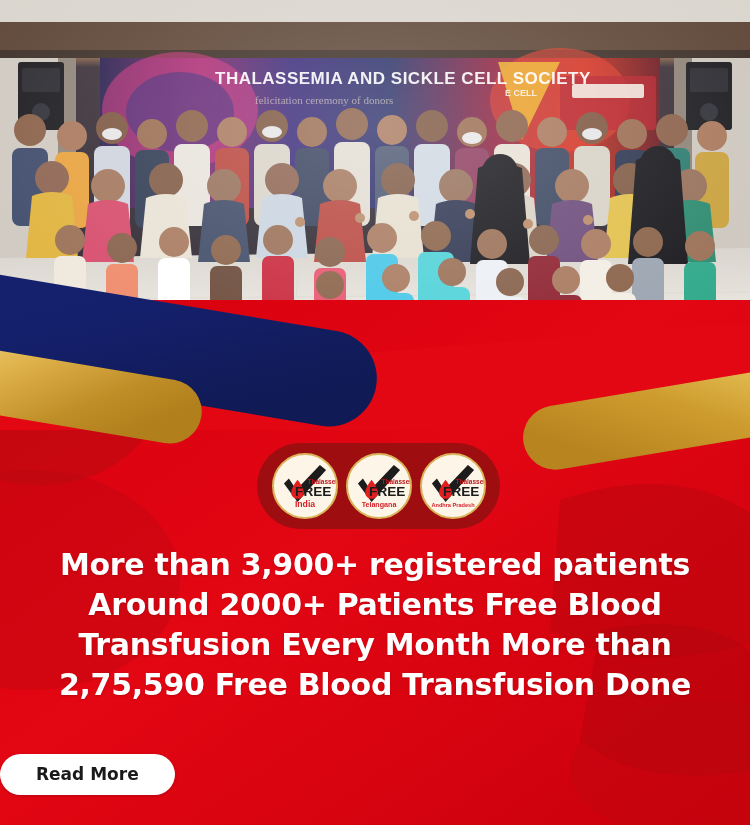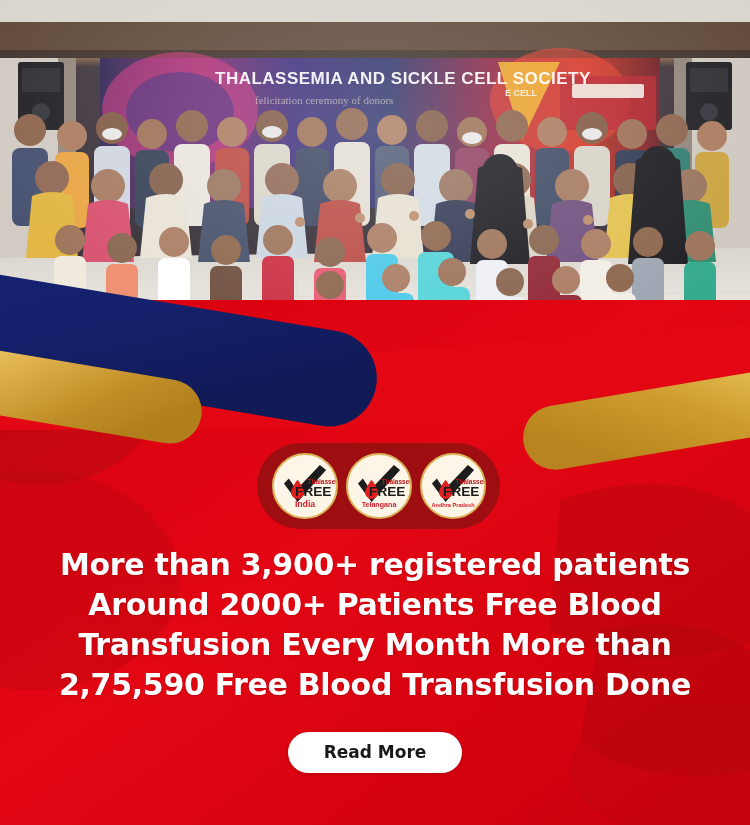--- a/index.html
+++ b/index.html
@@ -88,24 +88,24 @@
     font-size:30px;
     font-weight:bold;
     line-height:1.33;
     letter-spacing:-0.3px;
     text-shadow:0 1px 2px rgba(0,0,0,0.18);
   }
 
   
   .read-more-wrap {
     position:absolute;
-    left:0; top:732px;
+    left:0; top:754px;
     width:750px;
     display:flex;
-    justify-content:center;
+    justify-content:flex-start;
   }
   .read-more {
     display:inline-block;
     background:#ffffff;
     color:#1a1a1a;
     font-family:"DejaVu Sans", sans-serif;
     font-size:17px;
     font-weight:bold;
     padding:12px 36px;
     border:none;

